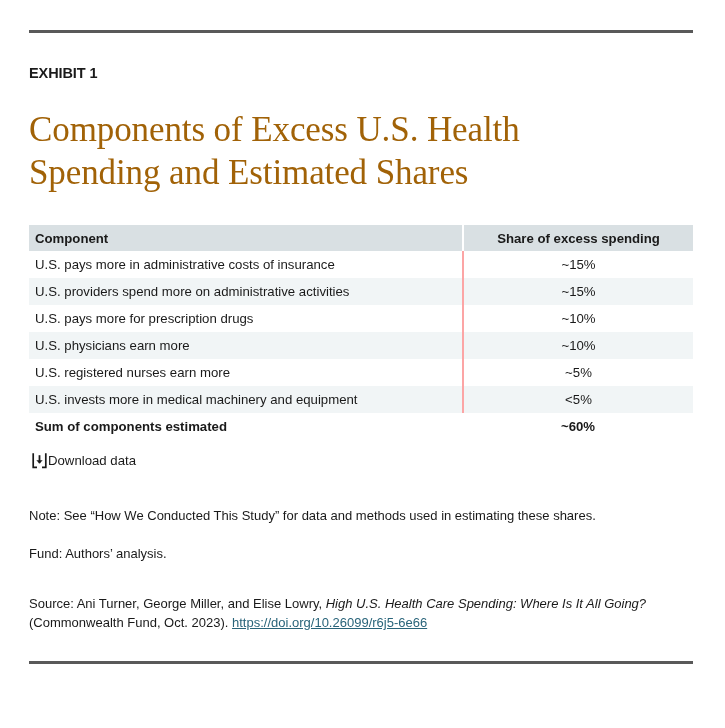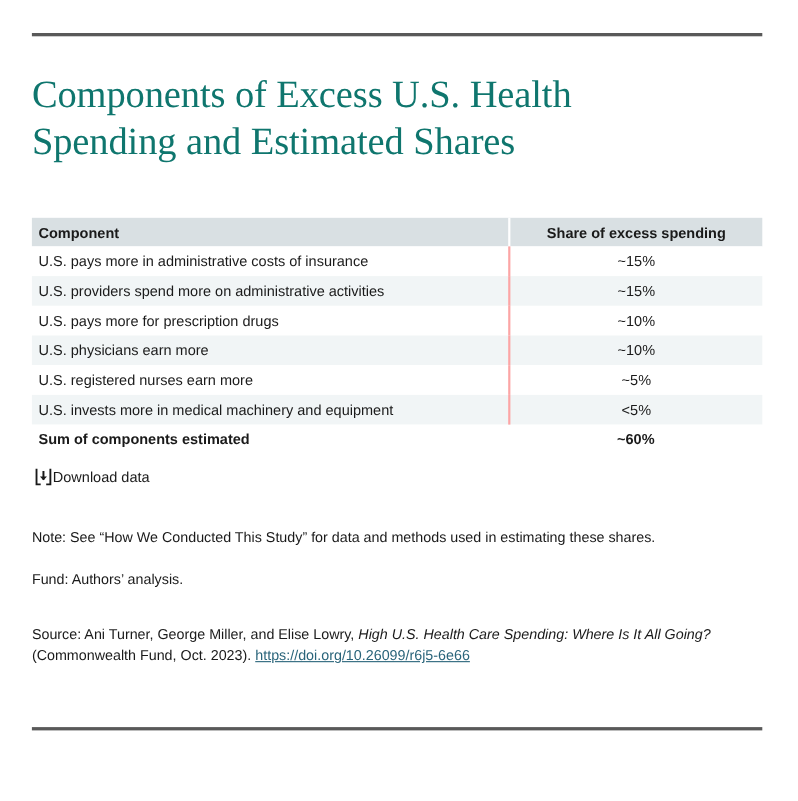--- a/index.html
+++ b/index.html
@@ -48,22 +48,22 @@
     margin: 0 0 26px 0;
     line-height: 18px;
   }
 
   .title {
     font-family: "Liberation Serif", serif;
     font-size: 35px;
     font-weight: normal;
     line-height: 43px;
     letter-spacing: -0.1px;
-    color: #0f766e;
-    margin: 0 0 48px 0;
+    color: #a16207;
+    margin: 0 0 31px 0;
     max-width: 600px;
   }
 
   
   table.data-table {
     border-collapse: collapse;
     width: 664px;
     table-layout: fixed;
     font-size: 13.2px;
   }
@@ -161,20 +161,21 @@
 </style>
 </head>
 <body>
 
 <div class="exhibit">
 
   <div class="rule rule-top"></div>
 
   <div class="content">
 
+    <div class="eyebrow">EXHIBIT 1</div>
 
     <h1 class="title">Components of Excess U.S. Health Spending and Estimated Shares</h1>
 
     <table class="data-table">
       <colgroup>
         <col class="c-component">
         <col class="c-share">
       </colgroup>
       <thead>
         <tr>

